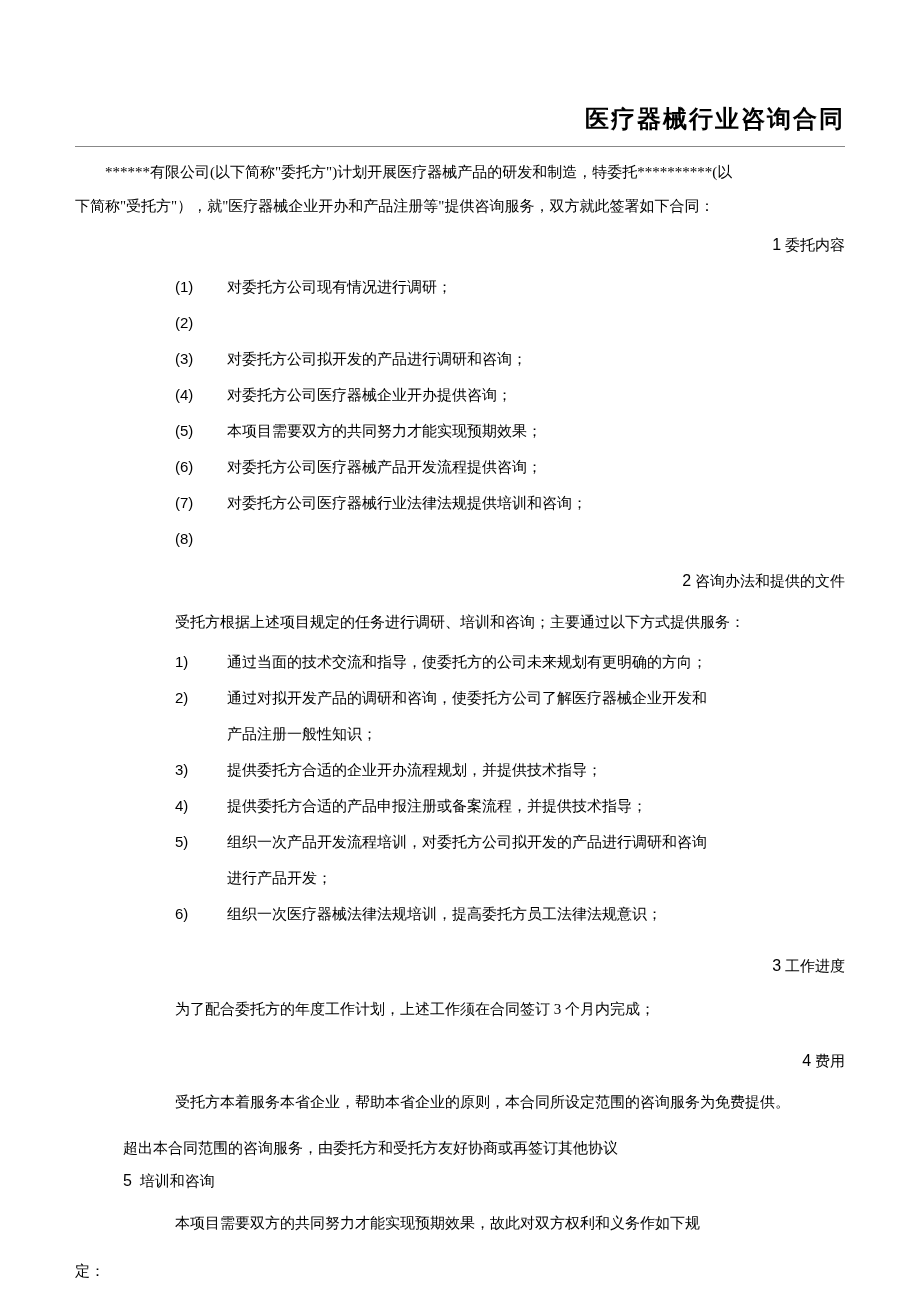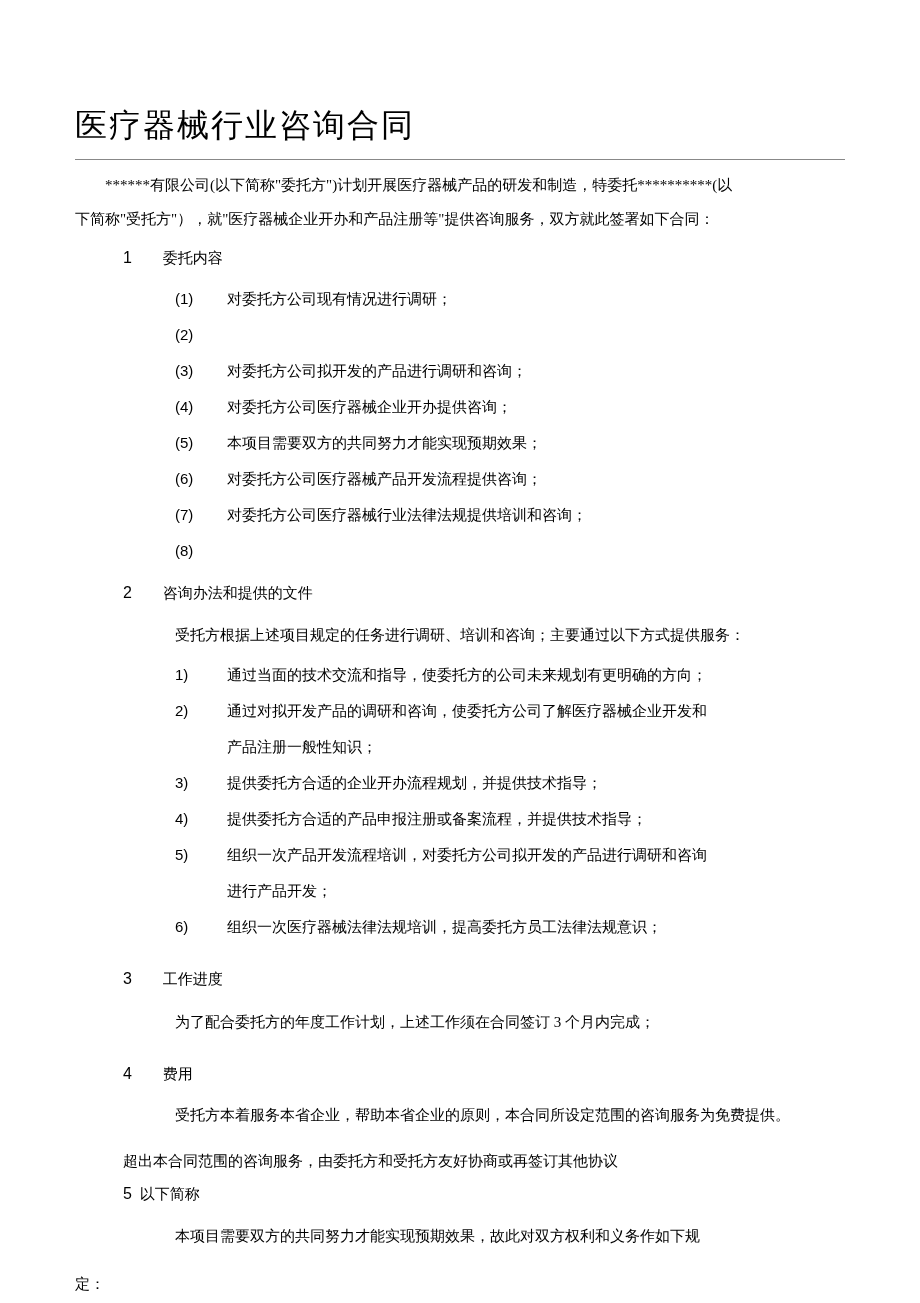--- a/index.html
+++ b/index.html
@@ -7,23 +7,23 @@
       font-family: "SimSun", "宋体", serif;
       background: #fff;
       width: 920px;
       min-height: 1303px;
       padding: 100px 75px 60px 75px;
       color: #000;
       font-size: 15px;
       line-height: 1.6;
     }
     .title {
-      text-align: left;
-      font-size: 32px;
-      font-weight: normal;
+      text-align: right;
+      font-size: 24px;
+      font-weight: bold;
       margin-bottom: 8px;
       font-family: "SimSun", "宋体", serif;
       letter-spacing: 2px;
     }
     .hr-line {
       border: none;
       border-top: 1px solid #888;
       margin-bottom: 10px;
     }
     .intro {
@@ -31,20 +31,21 @@
       margin-bottom: 4px;
       line-height: 2;
     }
     .section {
       margin-top: 6px;
     }
     .section-header {
       padding-left: 48px;
       margin-bottom: 6px;
       line-height: 2.2;
+      text-align: right;
     }
     .section-num {
       font-family: Arial, sans-serif;
       font-size: 16px;
       display: inline-block;
       width: 36px;
     }
     .section-title {
       display: inline;
     }
@@ -177,16 +178,16 @@
   <div class="section-header">
     <span class="section-num">4</span>
     <span class="section-title">费用</span>
   </div>
   <div class="body-text">受托方本着服务本省企业，帮助本省企业的原则，本合同所设定范围的咨询服务为免费提供。</div>
   <div class="body-text-flush" style="margin-top:12px;">超出本合同范围的咨询服务，由委托方和受托方友好协商或再签订其他协议</div>
 </div>
 
 <div class="section5-line">
   <span style="font-family:Arial,sans-serif;font-size:16px;">5</span>
-  <span style="margin-left:4px;">以下简称</span>
+  <span style="margin-left:4px;">培训和咨询</span>
 </div>
 <div class="body-text" style="margin-top:8px;">本项目需要双方的共同努力才能实现预期效果，故此对双方权利和义务作如下规</div>
 <div class="ding">定：</div>
 
 </body></html>

